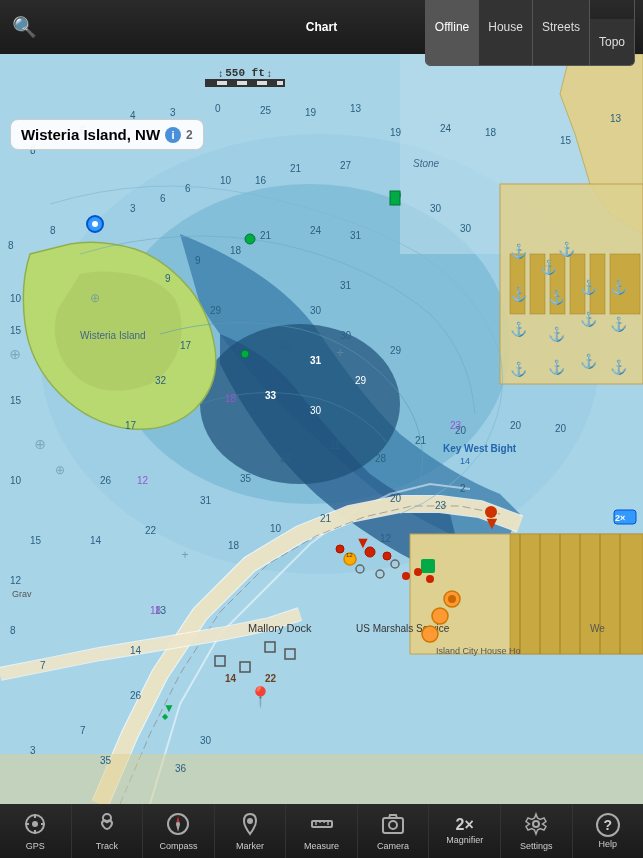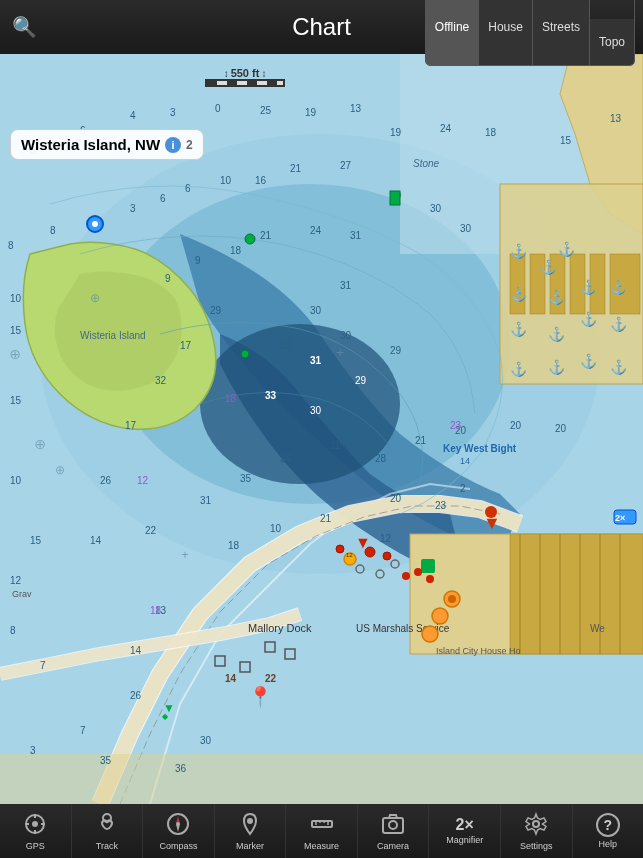--- a/index.html
+++ b/index.html
@@ -10,21 +10,21 @@
       position: absolute; top: 0; left: 0; width: 643px; height: 54px;
       background: linear-gradient(to bottom, #2a2a2a, #1a1a1a);
       display: flex; align-items: center; justify-content: center;
       z-index: 100;
     }
     #header-search {
       position: absolute; left: 12px; top: 50%; transform: translateY(-50%);
       color: #aaa; font-size: 20px;
     }
     #header-title {
-      color: #fff; font-size: 24px; font-weight: 400;
+      color: #fff; font-size: 12px; font-weight: 700;
     }
     #map-type-buttons {
       position: absolute; right: 8px; top: 50%; transform: translateY(-50%);
       display: flex; border: 1px solid #555; border-radius: 5px; overflow: hidden;
     }
     .map-btn {
       padding: 16px 9px; font-size: 12px; color: #ddd;
       background: #333; border: none; cursor: pointer;
       border-right: 1px solid #555;
     }
@@ -44,21 +44,21 @@
       position: relative;
     }
 
     
     #map-svg {
       position: absolute; top: 0; left: 0; width: 100%; height: 100%;
     }
 
     
     #location-label {
-      position: absolute; top: 75px; left: 10px;
+      position: absolute; top: 65px; left: 10px;
       background: rgba(255,255,255,0.92); border: 1px solid #ccc;
       border-radius: 8px; padding: 6px 10px;
       font-size: 15px; font-weight: 600; color: #000;
       display: flex; align-items: center; gap: 5px;
       z-index: 50;
     }
     .info-icon {
       width: 16px; height: 16px; border-radius: 50%;
       background: #4a90d9; color: #fff;
       font-size: 11px; display: flex; align-items: center; justify-content: center;
@@ -335,21 +335,21 @@
       <rect x="614" y="456" width="22" height="14" rx="3" fill="#3399ff" stroke="#0055cc" stroke-width="1"></rect>
       <text x="615" y="467" font-size="9" fill="#fff" font-weight="bold">2×</text>
 
       <circle cx="13" cy="783" r="7" fill="#3399ff" stroke="#0055cc" stroke-width="1.5"></circle>
 
     </svg>
 
     <div id="scale-bar" style="position:absolute;top:13px;left:245px;display:flex;flex-direction:column;align-items:center;">
       <div style="display:flex;align-items:center;gap:2px;">
         <span style="font-size:10px;color:#333;">↕</span>
-        <span style="font-size:11px;color:#333;font-weight:600;">550 ft</span>
+        <span style="font-size:11px;color:#333;font-weight:600;font-family:Liberation Mono, monospace;">550 ft</span>
         <span style="font-size:10px;color:#333;">↕</span>
       </div>
       <div style="width:80px;height:8px;border:2px solid #333;background:repeating-linear-gradient(to right,#333 0,#333 10px,#ddd 10px,#ddd 20px);"></div>
     </div>
 
     <div id="location-label">
       <span>Wisteria Island, NW</span>
       <span class="info-icon">i</span>
       <span style="font-size:12px;color:#666;">2</span>
     </div>

